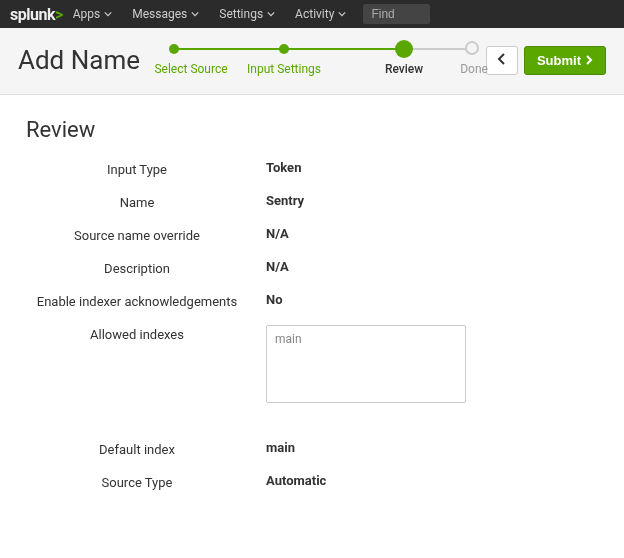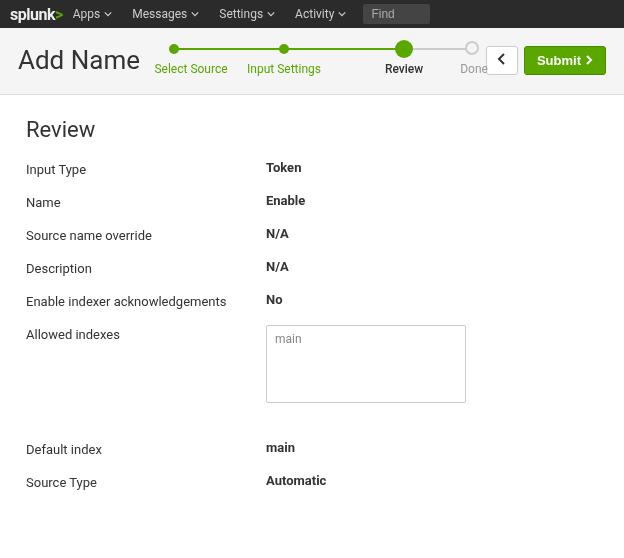--- a/index.html
+++ b/index.html
@@ -33,21 +33,21 @@
 
 .wiz-buttons { display: flex; gap: 6px; margin-left: 16px; }
 .btn { border: 1px solid #ccc; background: #fff; padding: 6px 10px; border-radius: 3px; font-size: 13px; cursor: pointer; display: inline-flex; align-items: center; }
 .btn-submit { background: #5aa700; border-color: #4a8a00; color: #fff; font-weight: 600; padding: 6px 12px; }
 .btn-submit .chev { margin-left: 4px; }
 
 
 .content { padding: 22px 26px; }
 .section-title { font-size: 22px; font-weight: 400; margin-bottom: 18px; color: #333; }
 .review-row { display: flex; align-items: flex-start; margin-bottom: 16px; }
-.rv-label { width: 240px; text-align: left; padding-right: 18px; font-size: 13px; color: #333; padding-top: 2px; }
+.rv-label { width: 240px; text-align: center; padding-right: 18px; font-size: 13px; color: #333; padding-top: 2px; }
 .rv-value { font-size: 13px; font-weight: 700; color: #333; }
 .rv-textarea-wrap { width: 200px; }
 .rv-textarea { width: 100%; height: 78px; border: 1px solid #ccc; border-radius: 2px; padding: 6px 8px; font-size: 12px; color: #888; resize: none; font-family: inherit; }
 
 svg.caret-svg { width: 8px; height: 8px; }
 </style>
 </head>
 <body>
 
 <div class="topnav">
@@ -130,21 +130,21 @@
 
 <div class="content">
   <div class="section-title">Review</div>
 
   <div class="review-row">
     <div class="rv-label">Input Type</div>
     <div class="rv-value">Token</div>
   </div>
   <div class="review-row">
     <div class="rv-label">Name</div>
-    <div class="rv-value">Enable</div>
+    <div class="rv-value">Sentry</div>
   </div>
   <div class="review-row">
     <div class="rv-label">Source name override</div>
     <div class="rv-value">N/A</div>
   </div>
   <div class="review-row">
     <div class="rv-label">Description</div>
     <div class="rv-value">N/A</div>
   </div>
   <div class="review-row">

